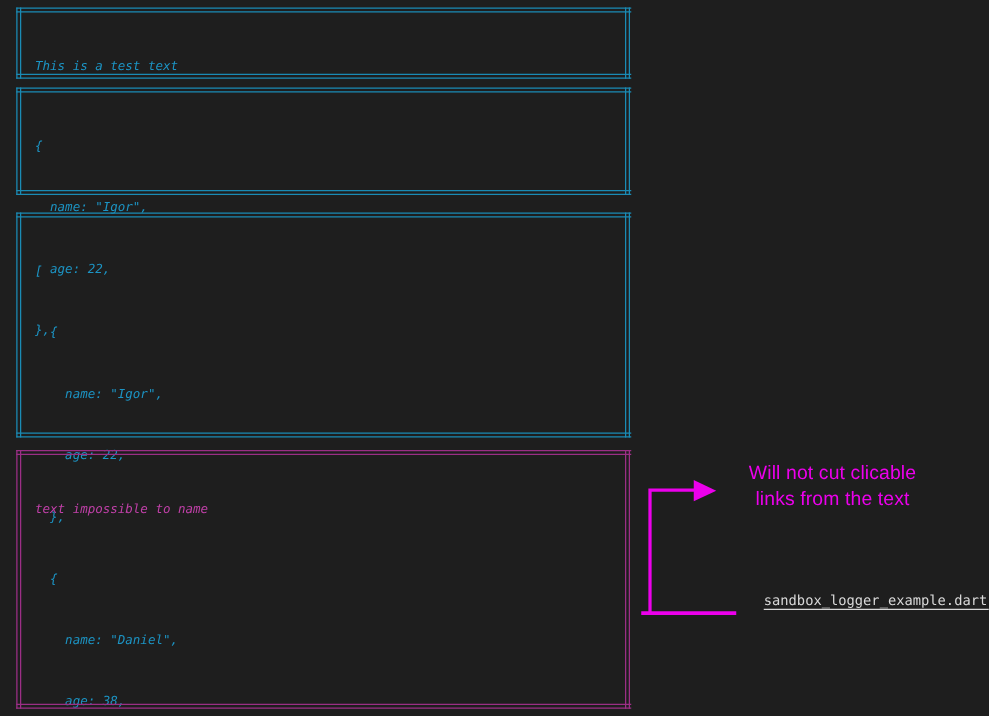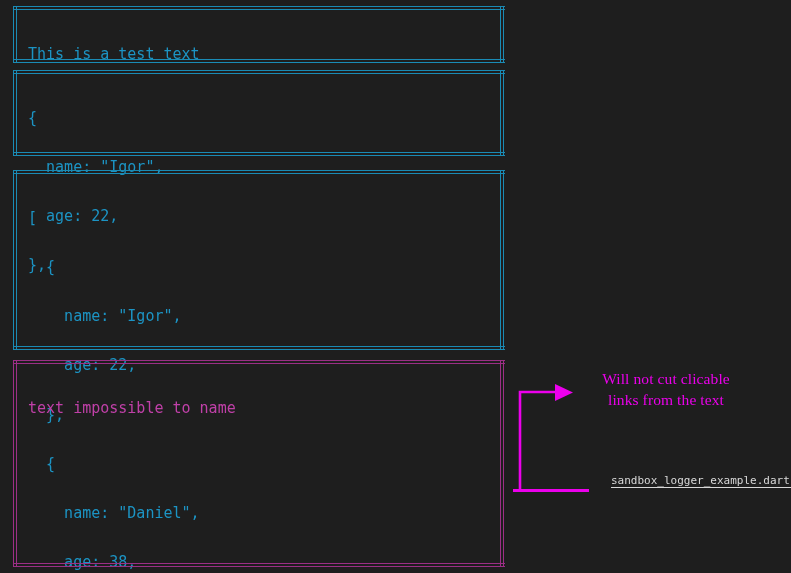--- a/index.html
+++ b/index.html
@@ -31,35 +31,36 @@
   .edge-bot-outer{left:5px;right:0;bottom:0;height:1px;}
   .edge-bot-inner{left:5px;right:0;bottom:3px;height:1px;}
   .edge-left-outer{left:5px;top:0;bottom:0;width:1px;}
   .edge-left-inner{left:8px;top:0;bottom:0;width:1px;}
   .edge-right-outer{right:1px;top:0;bottom:0;width:1px;}
   .edge-right-inner{right:4px;top:0;bottom:0;width:1px;}
 
   .box-body{
     position:relative;
     padding:7px 10px 6px 20px;
-    font-size:15px;
+    font-size:10px;
     line-height:16.4px;
     white-space:pre;
+    font-style:italic;
   }
   .line{white-space:pre;}
 
   .cyan .edge{background:#1a8bb5;}
   .cyan .box-body{color:#1c94c4;}
   .magenta .edge{background:#9c2f86;}
   .magenta .box-body{color:#c040a8;}
 
   .annotation{
     position:absolute;
     color:#ec00ec;
-    font-family:Liberation Serif, serif;
+    font-family:Liberation Sans, sans-serif;
     font-size:15.5px;
     line-height:21px;
     text-align:center;
     white-space:pre-line;
     letter-spacing:0.1px;
   }
   .link-ref{
     position:absolute;
     color:#d8d8d8;
     font-family:"DejaVu Sans Mono","Liberation Mono",monospace;

